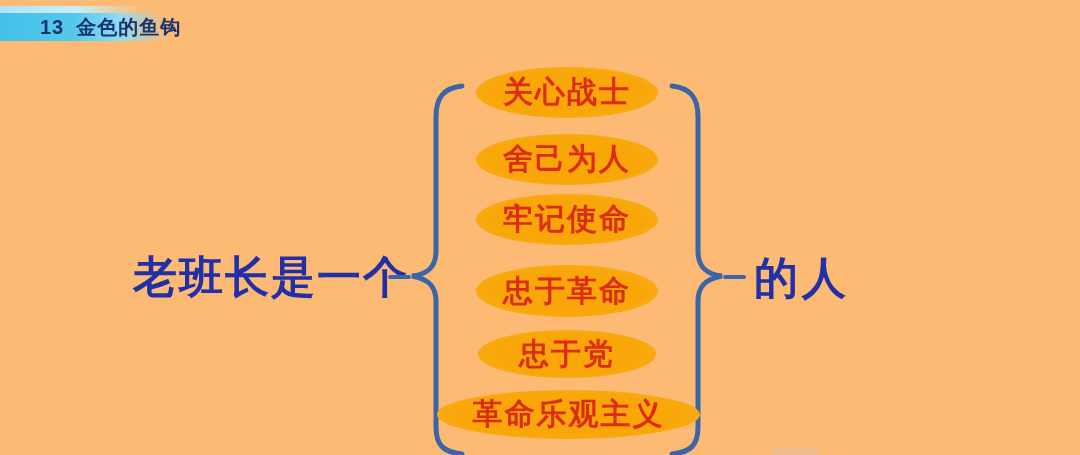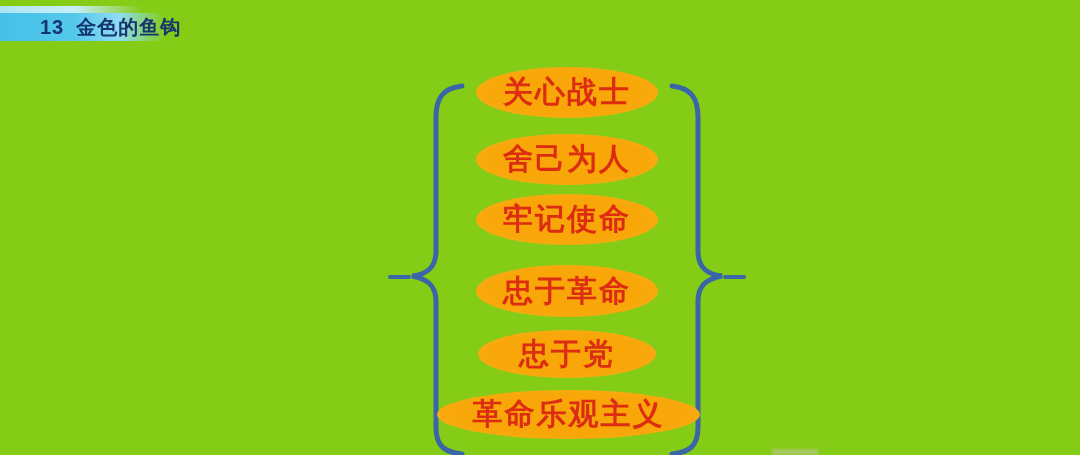--- a/index.html
+++ b/index.html
@@ -5,21 +5,21 @@
   html, body {
     margin: 0;
     padding: 0;
     background: #ffffff;
   }
   .page {
     position: relative;
     width: 1080px;
     height: 455px;
     overflow: hidden;
-    background: #84cc16;
+    background: #fdba74;
     font-family: "Liberation Sans", "DejaVu Sans", sans-serif;
   }
 
   
   .top-strip {
     position: absolute;
     left: 0; top: 6px;
     width: 420px; height: 7px;
     background: linear-gradient(90deg, #aee4f5 0%, #c8eef8 18%, rgba(255,255,255,0) 34%);
   }
@@ -108,20 +108,21 @@
 <div class="page">
 
   <div class="top-strip"></div>
 
   <div class="banner">
     <div class="banner-text">
       <span class="lesson-num">13</span><span class="lesson-title">金色的鱼钩</span>
     </div>
   </div>
 
+  <div class="side-label left-label">老班长是一个</div>
 
   <svg class="braces" viewBox="0 0 1080 455">
     <path class="connector" d="M 390 277 L 409 277"></path>
     <path class="brace" d="M 462 86
              C 444 88 436 97 436 117
              L 436 251
              C 436 266 429 274 412 276
              C 429 279 436 287 436 301
              L 436 427
              C 436 446 444 452 462 454"></path>
@@ -147,16 +148,17 @@
   <div class="ellipse e4">
     <span class="ellipse-text">忠于革命</span>
   </div>
   <div class="ellipse e6">
     <span class="ellipse-text">革命乐观主义</span>
   </div>
   <div class="ellipse e5">
     <span class="ellipse-text">忠于党</span>
   </div>
 
+  <div class="side-label right-label">的人</div>
 
   <div class="watermark-fragment"></div>
 
 </div>
 
 </body></html>

